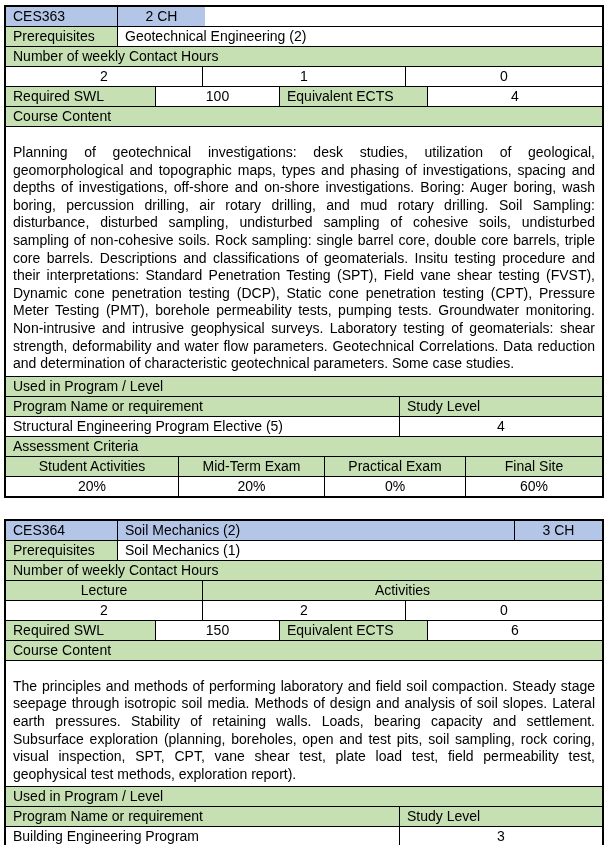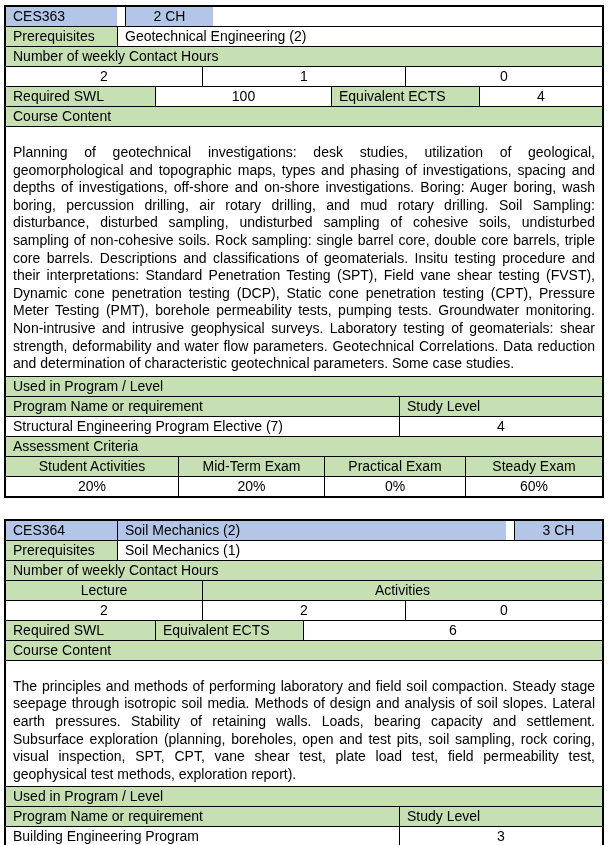--- a/index.html
+++ b/index.html
@@ -33,25 +33,25 @@
   .tc { text-align: center; }
   .para {
     flex: 1 1 auto;
     white-space: normal;
     text-align: justify;
     line-height: 17.6px;
     padding: 17px 7px 3px 7px;
   }
   
   .w111 { width: 111px; flex: none; }
-  .w88  { width: 88px;  flex: none; margin-left: 8px; }
+  .w88  { width: 88px;  flex: none; }
   .w196 { width: 196px; flex: none; }
   .w203 { width: 203px; flex: none; }
   .w149 { width: 149px; flex: none; }
-  .w152 { width: 176px; flex: none; }
+  .w152 { width: 124px; flex: none; }
   .w148 { width: 148px; flex: none; }
   .w393 { width: 393px; flex: none; }
   .w172 { width: 172px; flex: none; }
   .w146 { width: 146px; flex: none; }
   .w141 { width: 141px; flex: none; }
 </style>
 </head>
 <body>
 
 <div class="page">
@@ -86,31 +86,31 @@
       <div class="c para">Planning of geotechnical investigations: desk studies, utilization of geological, geomorphological and topographic maps, types and phasing of investigations, spacing and depths of investigations, off-shore and on-shore investigations. Boring: Auger boring, wash boring, percussion drilling, air rotary drilling, and mud rotary drilling. Soil Sampling: disturbance, disturbed sampling, undisturbed sampling of cohesive soils, undisturbed sampling of non-cohesive soils. Rock sampling: single barrel core, double core barrels, triple core barrels. Descriptions and classifications of geomaterials. Insitu testing procedure and their interpretations: Standard Penetration Testing (SPT), Field vane shear testing (FVST), Dynamic cone penetration testing (DCP), Static cone penetration testing (CPT), Pressure Meter Testing (PMT), borehole permeability tests, pumping tests. Groundwater monitoring. Non-intrusive and intrusive geophysical surveys. Laboratory testing of geomaterials: shear strength, deformability and water flow parameters. Geotechnical Correlations. Data reduction and determination of characteristic geotechnical parameters. Some case studies.</div>
     </div>
     <div class="r">
       <div class="c green fill">Used in Program / Level</div>
     </div>
     <div class="r">
       <div class="c green w393">Program Name or requirement</div>
       <div class="c green fill">Study Level</div>
     </div>
     <div class="r">
-      <div class="c w393">Structural Engineering Program Elective (7)</div>
+      <div class="c w393">Structural Engineering Program Elective (5)</div>
       <div class="c fill tc">4</div>
     </div>
     <div class="r">
       <div class="c green fill">Assessment Criteria</div>
     </div>
     <div class="r">
       <div class="c green w172 tc">Student Activities</div>
       <div class="c green w146 tc">Mid-Term Exam</div>
       <div class="c green w141 tc">Practical Exam</div>
-      <div class="c green fill tc">Steady Exam</div>
+      <div class="c green fill tc">Final Site</div>
     </div>
     <div class="r">
       <div class="c w172 tc">20%</div>
       <div class="c w146 tc">20%</div>
       <div class="c w141 tc">0%</div>
       <div class="c fill tc">60%</div>
     </div>
   </div>
 
   <div class="tbl tbl2">
@@ -130,20 +130,21 @@
       <div class="c green w196 tc">Lecture</div>
       <div class="c green fill tc">Activities</div>
     </div>
     <div class="r">
       <div class="c w196 tc">2</div>
       <div class="c w203 tc">2</div>
       <div class="c fill tc">0</div>
     </div>
     <div class="r">
       <div class="c green w149">Required SWL</div>
+      <div class="c w152 tc">150</div>
       <div class="c green w148">Equivalent ECTS</div>
       <div class="c fill tc">6</div>
     </div>
     <div class="r">
       <div class="c green fill">Course Content</div>
     </div>
     <div class="r">
       <div class="c para">The principles and methods of performing laboratory and field soil compaction. Steady stage seepage through isotropic soil media. Methods of design and analysis of soil slopes. Lateral earth pressures. Stability of retaining walls. Loads, bearing capacity and settlement. Subsurface exploration (planning, boreholes, open and test pits, soil sampling, rock coring, visual inspection, SPT, CPT, vane shear test, plate load test, field permeability test, geophysical test methods, exploration report).</div>
     </div>
     <div class="r">

